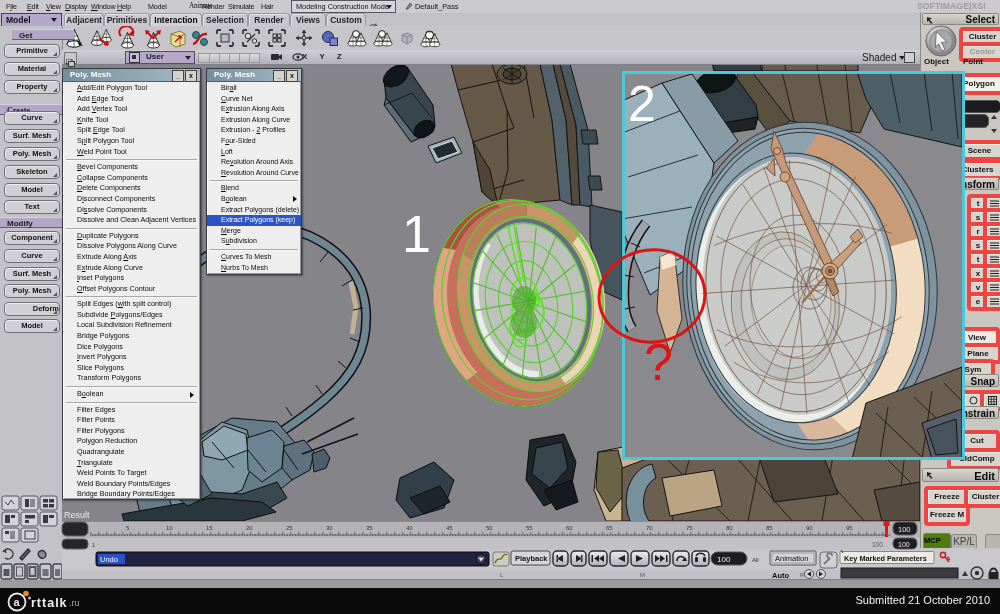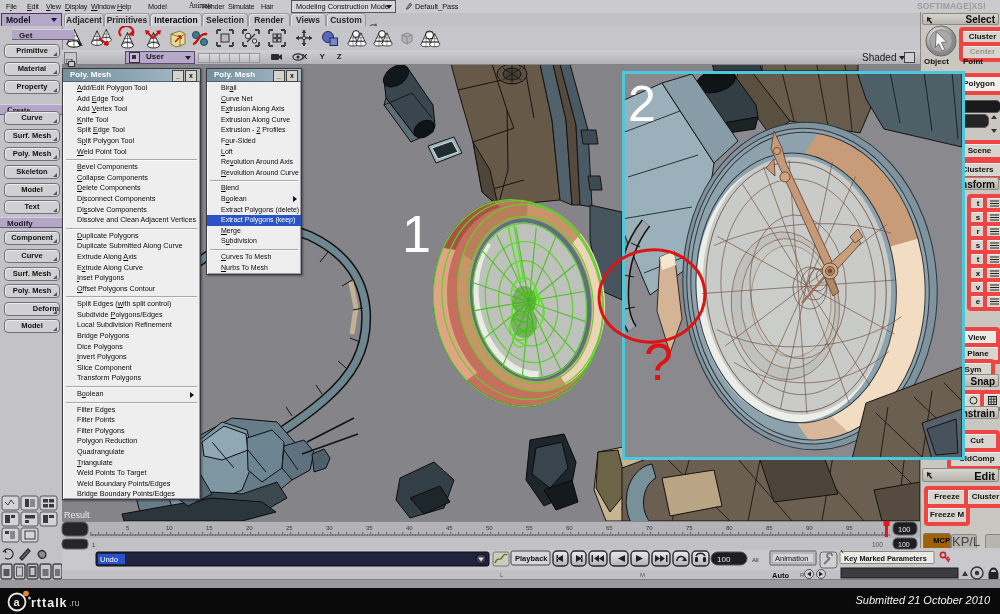--- a/index.html
+++ b/index.html
@@ -496,22 +496,22 @@
     <div class="rhead" style="left:14px;top:394px;width:64px;height:13px;line-height:13px;padding-right:3px;box-sizing:border-box;">Constrain</div>
     <div class="rbtn" style="left:33px;top:418px;width:38px;height:14px;line-height:14px;">Cut</div>
     <div class="rbtn" style="left:26px;top:436px;width:52px;height:14px;line-height:14px;">SldComp</div>
     <div class="rhead" style="left:1px;top:456px;width:77px;height:14px;line-height:14px;padding-right:3px;box-sizing:border-box;font-size:11px;"><svg style="position:absolute;left:3px;top:2px;" width="8" height="8" viewBox="0 0 8 8">
           <path d="M1,1 L6,2.5 L3.5,3.5 L6.5,7 L5,7.8 L2.5,4.5 L1,6 Z" fill="#222"></path>
         </svg>Edit</div>
     <div class="rbtn" style="left:3px;top:474px;width:38px;height:14px;line-height:14px;">Freeze</div>
     <div class="rbtn" style="left:43px;top:474px;width:35px;height:14px;line-height:14px;">Cluster</div>
     <div class="rbtn" style="left:3px;top:492px;width:38px;height:14px;line-height:14px;">Freeze M</div>
     <div class="rbtn" style="left:43px;top:492px;width:35px;height:14px;line-height:14px;margin-top:48px;">Immed</div>
-    <div class="abs" style="left:2px;top:521px;width:26px;height:14px;background:#a16207;border:1px solid #777;border-bottom:none;border-radius:3px 3px 0 0;font-size:7.5px;font-weight:bold;text-align:right;line-height:14px;">MCP</div>
-    <div class="abs" style="left:30px;top:522px;width:24px;height:13px;background:#b8b5ae;border:1px solid #888;border-bottom:none;border-radius:3px 3px 0 0;font-size:13px;color:#444;text-align:center;line-height:13px;">KP/L</div>
+    <div class="abs" style="left:2px;top:521px;width:26px;height:14px;background:#4d7c0f;border:1px solid #777;border-bottom:none;border-radius:3px 3px 0 0;font-size:7.5px;font-weight:bold;text-align:left;line-height:14px;">MCP</div>
+    <div class="abs" style="left:30px;top:522px;width:24px;height:13px;background:#b8b5ae;border:1px solid #888;border-bottom:none;border-radius:3px 3px 0 0;font-size:10px;color:#444;text-align:center;line-height:13px;">KP/L</div>
     <div class="abs" style="left:64px;top:522px;width:22px;height:13px;background:#b8b5ae;border:1px solid #888;border-bottom:none;border-radius:3px 3px 0 0;font-size:7.5px;color:#444;text-align:center;line-height:13px;padding-left:34px;">MAT</div>
   </div>
 
   <div class="abs" id="inset" style="left:622px;top:71px;width:343px;height:389px;">
   <svg width="343" height="389" viewBox="0 0 343 389">
     <rect x="0" y="0" width="343" height="389" fill="#8a8a8e"></rect>
 
     <g stroke="#141414" stroke-width="1">
       <polygon points="130,1 235,1 250,34 238,62 168,50 132,22" fill="#665b4c"></polygon>
       <path d="M160,1 L172,50 M196,1 L206,55 M224,1 L230,60" stroke="#241f16"></path>
@@ -626,33 +626,33 @@
       <div class="mitem"><u>W</u>eld Point Tool</div>
       <div class="msep"></div>
       <div class="mitem"><u>B</u>evel Components</div>
       <div class="mitem"><u>C</u>ollapse Components</div>
       <div class="mitem"><u>D</u>elete Components</div>
       <div class="mitem">D<u>i</u>sconnect Components</div>
       <div class="mitem">Di<u>s</u>solve Components</div>
       <div class="mitem">Dissolve and Clean Adjacent Vertices</div>
       <div class="msep"></div>
       <div class="mitem"><u>D</u>uplicate Polygons</div>
-      <div class="mitem">Duplicate Submitted Along Curve</div>
+      <div class="mitem">Dissolve Polygons Along Curve</div>
       <div class="mitem">Extrude Along <u>A</u>xis</div>
       <div class="mitem">E<u>x</u>trude Along Curve</div>
       <div class="mitem"><u>I</u>nset Polygons</div>
       <div class="mitem"><u>O</u>ffset Polygons Contour</div>
       <div class="msep"></div>
       <div class="mitem">Split Edges (<u>w</u>ith split control)</div>
       <div class="mitem">Subdivide <u>P</u>olygons/Edges</div>
       <div class="mitem">Local Subdivision Refinement</div>
       <div class="mitem">Bridge Polygons</div>
       <div class="mitem">Dice Polygons</div>
       <div class="mitem"><u>I</u>nvert Polygons</div>
-      <div class="mitem">Slice Component</div>
+      <div class="mitem">Slice Polygons</div>
       <div class="mitem">Transform Polygons</div>
       <div class="msep"></div>
       <div class="mitem">B<u>o</u>olean<span class="tr" style="position:absolute;right:6px;top:2.5px;"></span></div>
       <div class="msep"></div>
       <div class="mitem">Filter Edges</div>
       <div class="mitem">Filter Points</div>
       <div class="mitem">Filter Polygons</div>
       <div class="mitem">Polygon Reduction</div>
       <div class="mitem">Quadrangulate</div>
       <div class="mitem"><u>T</u>riangulate</div>
@@ -828,16 +828,16 @@
     <div class="abs" id="logo" style="left:6px;top:2px;width:120px;height:22px;">
       <svg width="120" height="22" viewBox="0 0 120 22" font-family="Liberation Sans, sans-serif">
         <circle cx="11" cy="12" r="8.5" fill="none" stroke="#e8e8e8" stroke-width="1.8"></circle>
         <text x="7.5" y="16" font-size="11" font-weight="bold" fill="#e8e8e8">a</text>
         <circle cx="20" cy="3.5" r="2.8" fill="#e8882a"></circle>
         <circle cx="23.5" cy="8" r="1.5" fill="#b8b8b8"></circle>
         <text x="25" y="16.5" font-size="12.5" font-weight="bold" fill="#f0f0f0" letter-spacing="1">rttalk</text>
         <text x="63" y="16" font-size="9" fill="#a8a8a8">.ru</text>
       </svg>
     </div>
-    <div class="abs" style="right:10px;top:6px;font-size:11px;color:#f2f2f2;font-style:italic;">Submitted 21 October 2010</div>
+    <div class="abs" style="right:10px;top:6px;font-size:11px;color:#f2f2f2;">Submitted 21 October 2010</div>
   </div>
 
 </div>
 
 </body></html>

